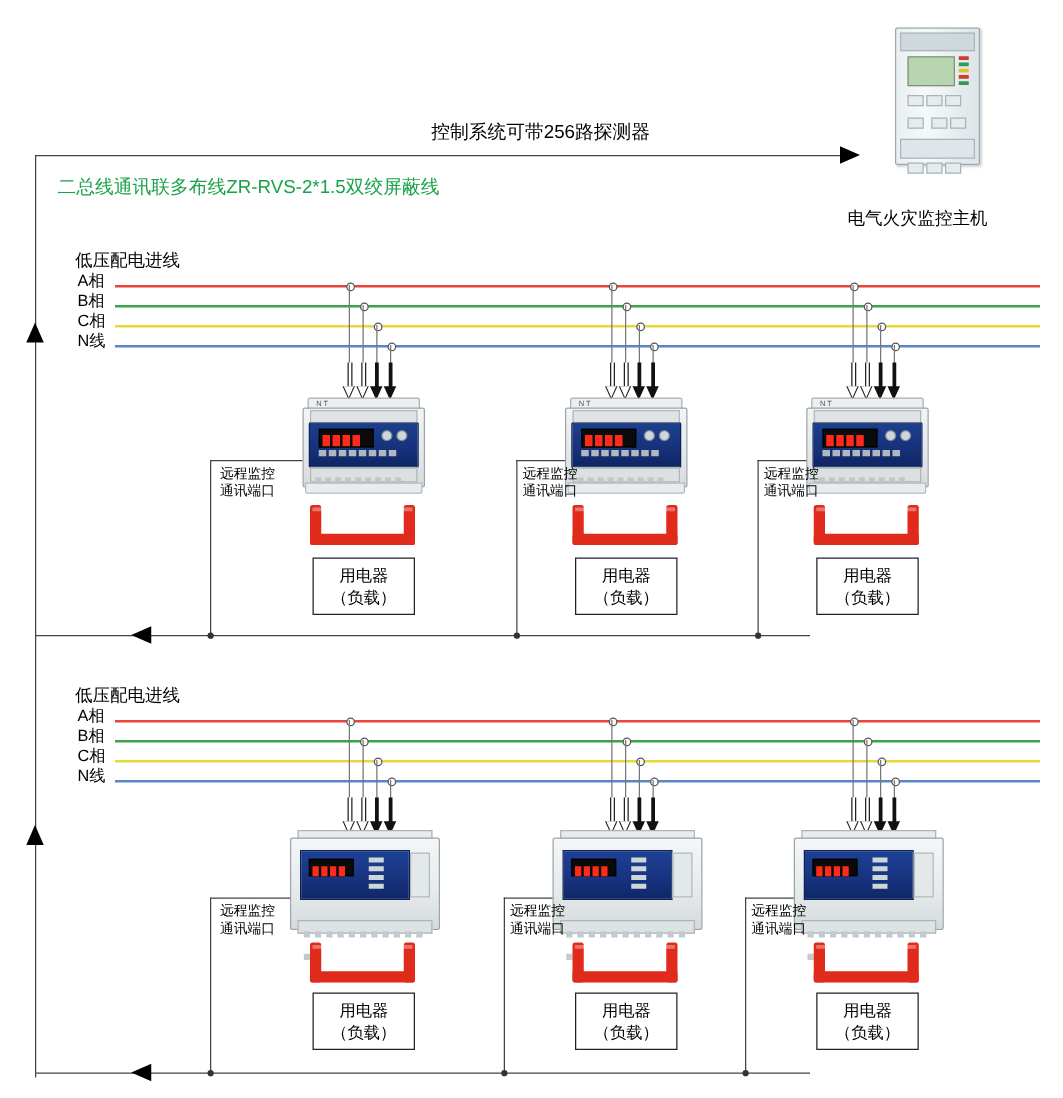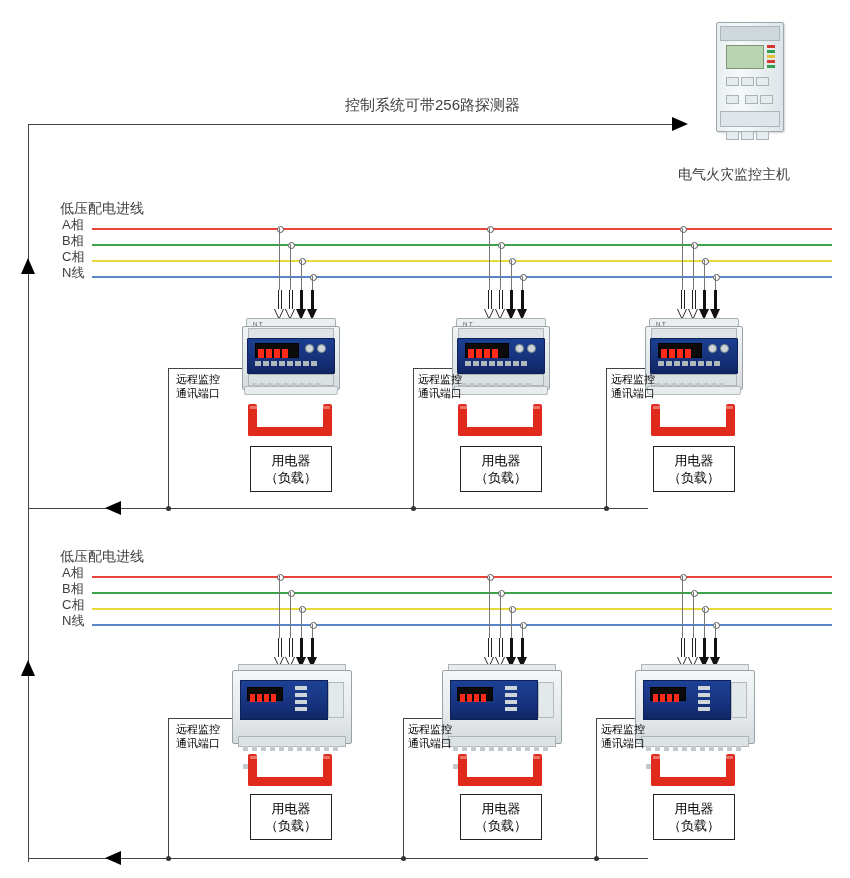--- a/index.html
+++ b/index.html
@@ -26,21 +26,21 @@
     font-family: "Liberation Serif", serif;
     font-size: 26px;
     font-weight: bold;
     font-style: italic;
     color: #000;
     letter-spacing: 1px;
     white-space: nowrap;
   }
 
   
-  .txt { color:#404040; white-space: nowrap; }
+  .txt { color:#000000; white-space: nowrap; }
   .t13 { font-size:13px; }
   .t14 { font-size:14px; }
   .t15 { font-size:15px; }
   .green { color:#19a349; }
 
   
   .hline { height:1px; background:#444; }
   .vline { width:1px; background:#444; }
 
   .ph-a { background:#e8443a; }
@@ -302,20 +302,21 @@
     </div>
     <div class="base"></div>
   </div>
   <div class="abs txt t14" style="left:678px;top:166px;">电气火灾监控主机</div>
 
   <div class="abs txt t15" style="left:345px;top:96px;">控制系统可带256路探测器</div>
 
   <div class="abs hline" style="left:28px;top:124px;width:648px;"></div>
   <div class="abs arrow-r" style="left:672px;top:117px;"></div>
 
+  <div class="abs txt t15 green" style="left:46px;top:140px;">二总线通讯联多布线ZR-RVS-2*1.5双绞屏蔽线</div>
 
   <div class="abs vline" style="left:28px;top:124px;height:738px;"></div>
   <div class="abs arrow-u" style="left:21px;top:258px;"></div>
   <div class="abs arrow-u" style="left:21px;top:660px;"></div>
 
   <div class="abs txt t14" style="left:60px;top:200px;">低压配电进线</div>
 
   <div class="abs txt t13" style="left:62px;top:216px;">A相</div>
   <div class="abs txt t13" style="left:62px;top:232px;">B相</div>
   <div class="abs txt t13" style="left:62px;top:248px;">C相</div>

